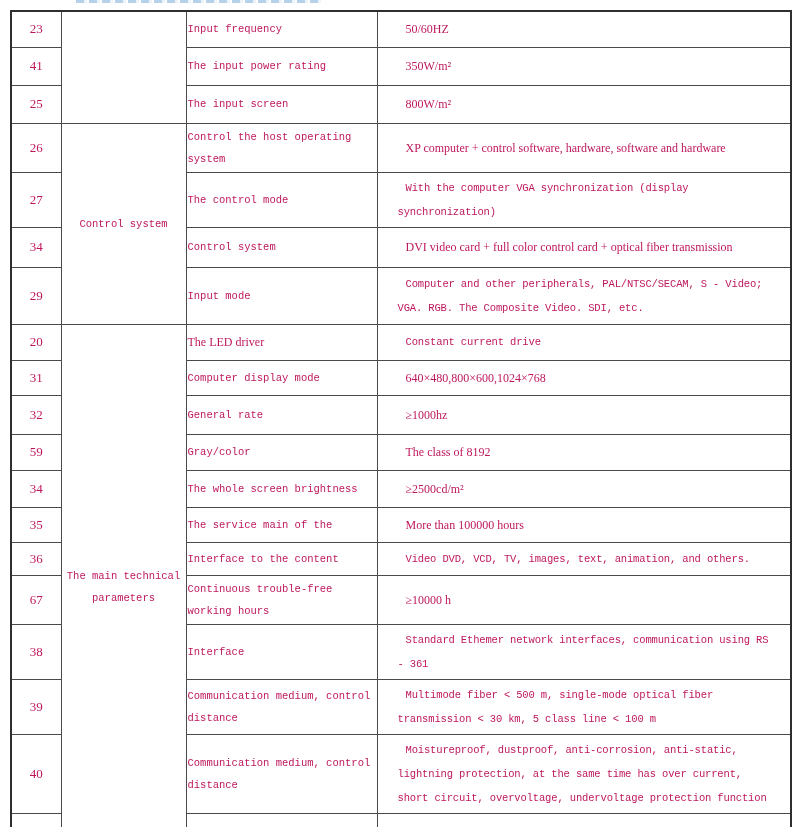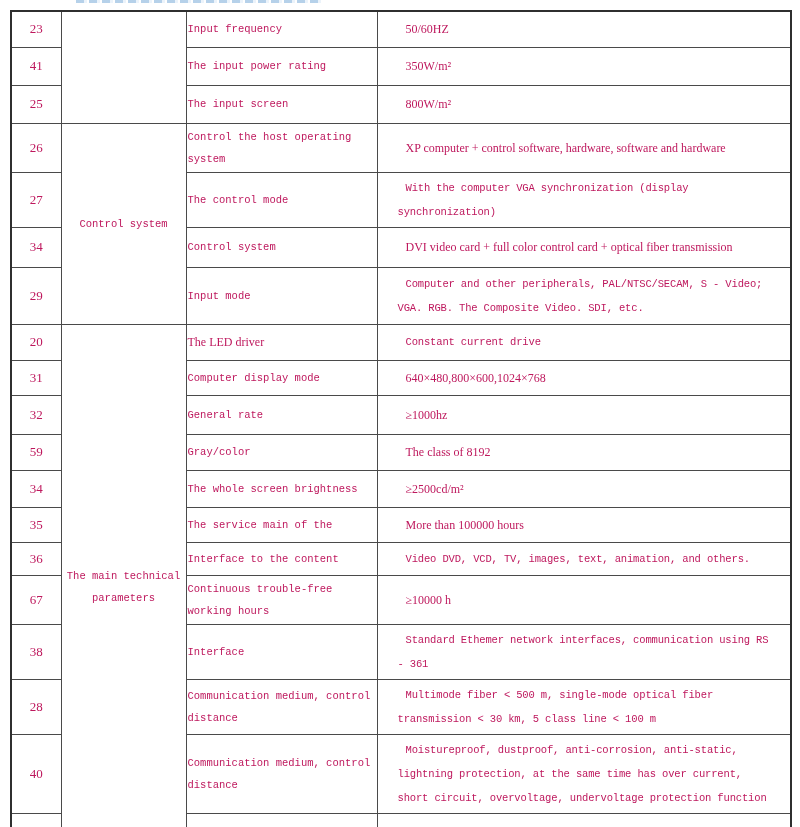--- a/index.html
+++ b/index.html
@@ -169,21 +169,21 @@
           <td class="c-no">67</td>
           <td class="c-param">Continuous trouble-free working hours</td>
           <td class="c-val f-serif">≥10000 h</td>
         </tr>
         <tr>
           <td class="c-no">38</td>
           <td class="c-param">Interface</td>
           <td class="c-val">Standard Ethemer network interfaces, communication using RS - 361</td>
         </tr>
         <tr>
-          <td class="c-no">28</td>
+          <td class="c-no">39</td>
           <td class="c-param">Communication medium, control distance</td>
           <td class="c-val">Multimode fiber &lt; 500 m, single-mode optical fiber transmission &lt; 30 km, 5 class line &lt; 100 m</td>
         </tr>
         <tr>
           <td class="c-no">40</td>
           <td class="c-param">Communication medium, control distance</td>
           <td class="c-val">Moistureproof, dustproof, anti-corrosion, anti-static, lightning protection, at the same time has over current, short circuit, overvoltage, undervoltage protection function</td>
         </tr>
         <tr>
           <td class="c-no">41</td>

